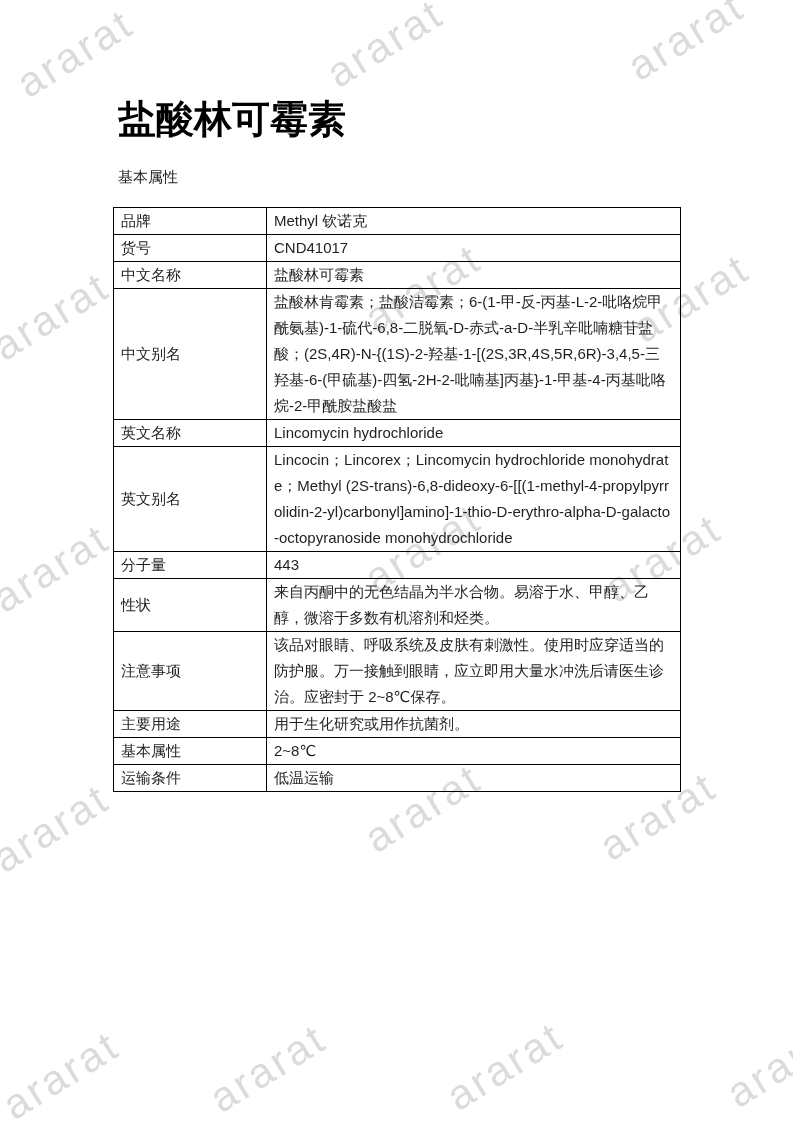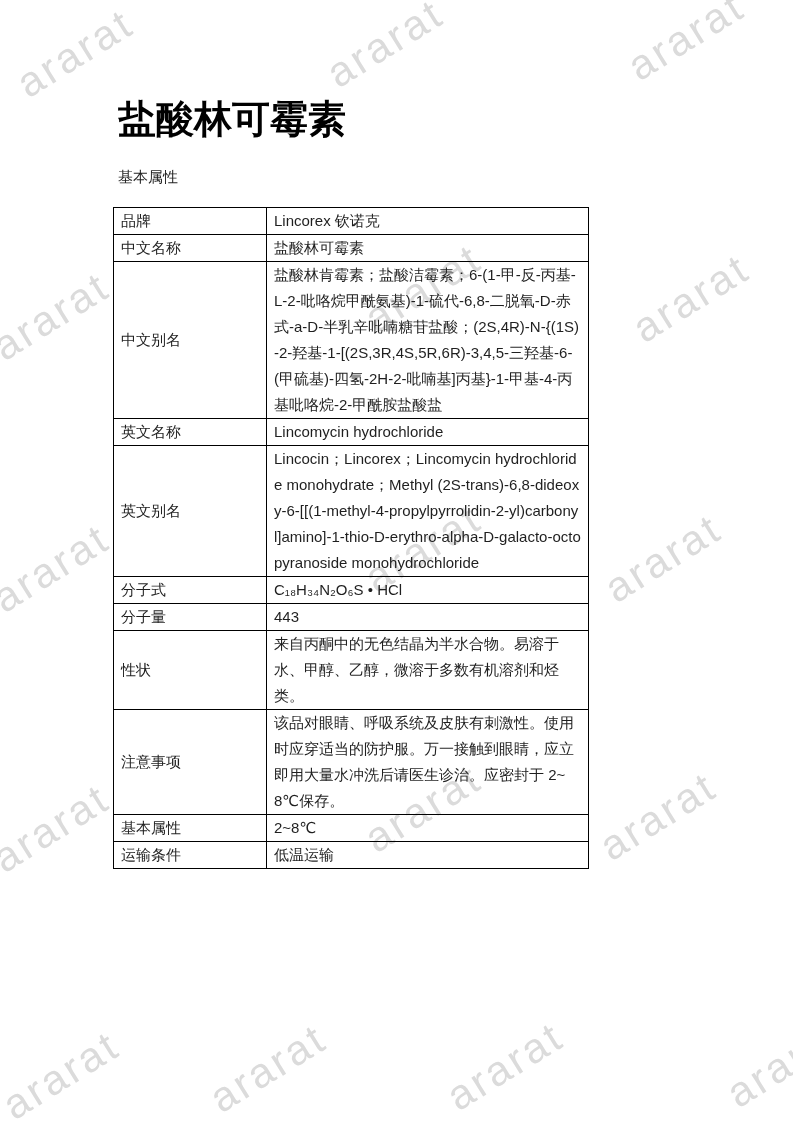--- a/index.html
+++ b/index.html
@@ -35,21 +35,21 @@
   .section-label {
     margin: 24px 0 3px 118px;
     font-size: 15px;
     font-weight: 500;
     color: #1f1f1f;
   }
   table.props {
     border-collapse: collapse;
     table-layout: fixed;
     margin: 20px 0 4px 113px;
-    width: 476px;
+    width: 568px;
     background: transparent;
   }
   table.props td {
     border: 1px solid #000000;
     padding: 0 7px;
     font-size: 15px;
     line-height: 26px;
     color: #1f1f1f;
     vertical-align: middle;
     background: transparent;
@@ -84,53 +84,57 @@
   <div class="section-label">基本属性</div>
 
   <table class="props">
     <colgroup>
         <col style="width:153px">
         <col>
       </colgroup>
     <tbody>
       <tr>
         <td class="cell-label">品牌</td>
-        <td class="cell-value">Lincorex 钦诺克</td>
+        <td class="cell-value">Methyl 钦诺克</td>
+      </tr>
+      <tr>
+        <td class="cell-label">货号</td>
+        <td class="cell-value">CND41017</td>
       </tr>
       <tr>
         <td class="cell-label">中文名称</td>
         <td class="cell-value">盐酸林可霉素</td>
       </tr>
       <tr>
         <td class="cell-label">中文别名</td>
         <td class="cell-value">盐酸林肯霉素；盐酸洁霉素；6-(1-甲-反-丙基-L-2-吡咯烷甲酰氨基)-1-硫代-6,8-二脱氧-D-赤式-a-D-半乳辛吡喃糖苷盐酸；(2S,4R)-N-{(1S)-2-羟基-1-[(2S,3R,4S,5R,6R)-3,4,5-三羟基-6-(甲硫基)-四氢-2H-2-吡喃基]丙基}-1-甲基-4-丙基吡咯烷-2-甲酰胺盐酸盐</td>
       </tr>
       <tr>
         <td class="cell-label">英文名称</td>
         <td class="cell-value">Lincomycin hydrochloride</td>
       </tr>
       <tr>
         <td class="cell-label">英文别名</td>
         <td class="cell-value">Lincocin；Lincorex；Lincomycin hydrochloride monohydrate；Methyl (2S-trans)-6,8-dideoxy-6-[[(1-methyl-4-propylpyrrolidin-2-yl)carbonyl]amino]-1-thio-D-erythro-alpha-D-galacto-octopyranoside monohydrochloride</td>
       </tr>
       <tr>
-        <td class="cell-label">分子式</td>
-        <td class="cell-value">C₁₈H₃₄N₂O₆S • HCl</td>
-      </tr>
-      <tr>
         <td class="cell-label">分子量</td>
         <td class="cell-value">443</td>
       </tr>
       <tr>
         <td class="cell-label">性状</td>
         <td class="cell-value">来自丙酮中的无色结晶为半水合物。易溶于水、甲醇、乙醇，微溶于多数有机溶剂和烃类。</td>
       </tr>
       <tr>
         <td class="cell-label">注意事项</td>
         <td class="cell-value">该品对眼睛、呼吸系统及皮肤有刺激性。使用时应穿适当的防护服。万一接触到眼睛，应立即用大量水冲洗后请医生诊治。应密封于 2~8℃保存。</td>
+      </tr>
+      <tr>
+        <td class="cell-label">主要用途</td>
+        <td class="cell-value">用于生化研究或用作抗菌剂。</td>
       </tr>
       <tr>
         <td class="cell-label">基本属性</td>
         <td class="cell-value">2~8℃</td>
       </tr>
       <tr>
         <td class="cell-label">运输条件</td>
         <td class="cell-value">低温运输</td>
       </tr>
     </tbody>

